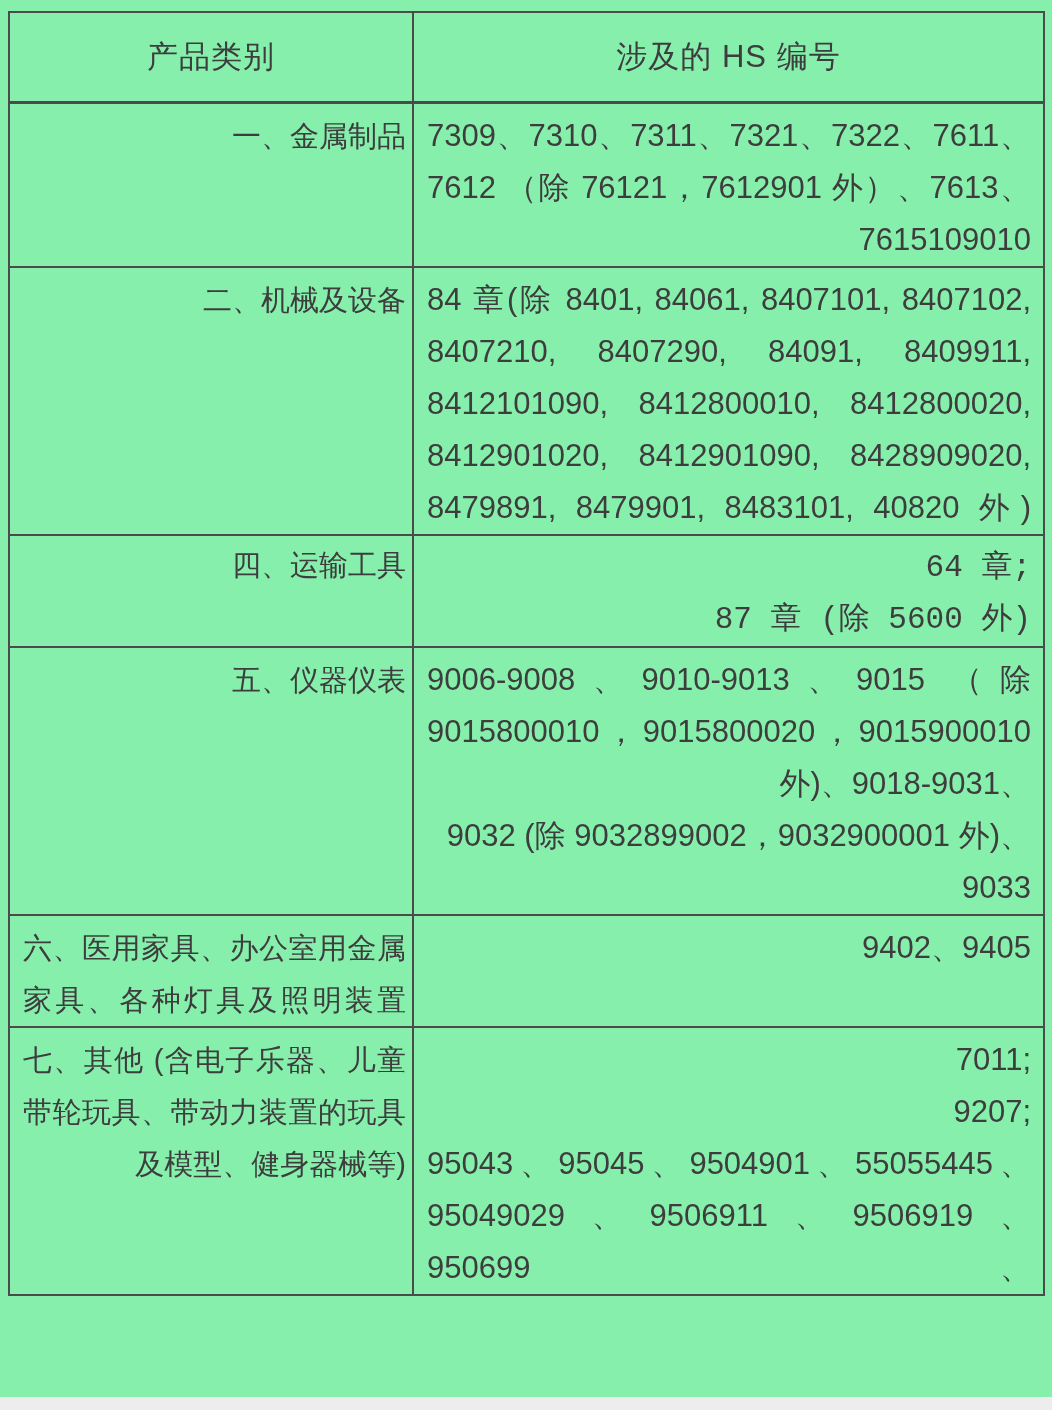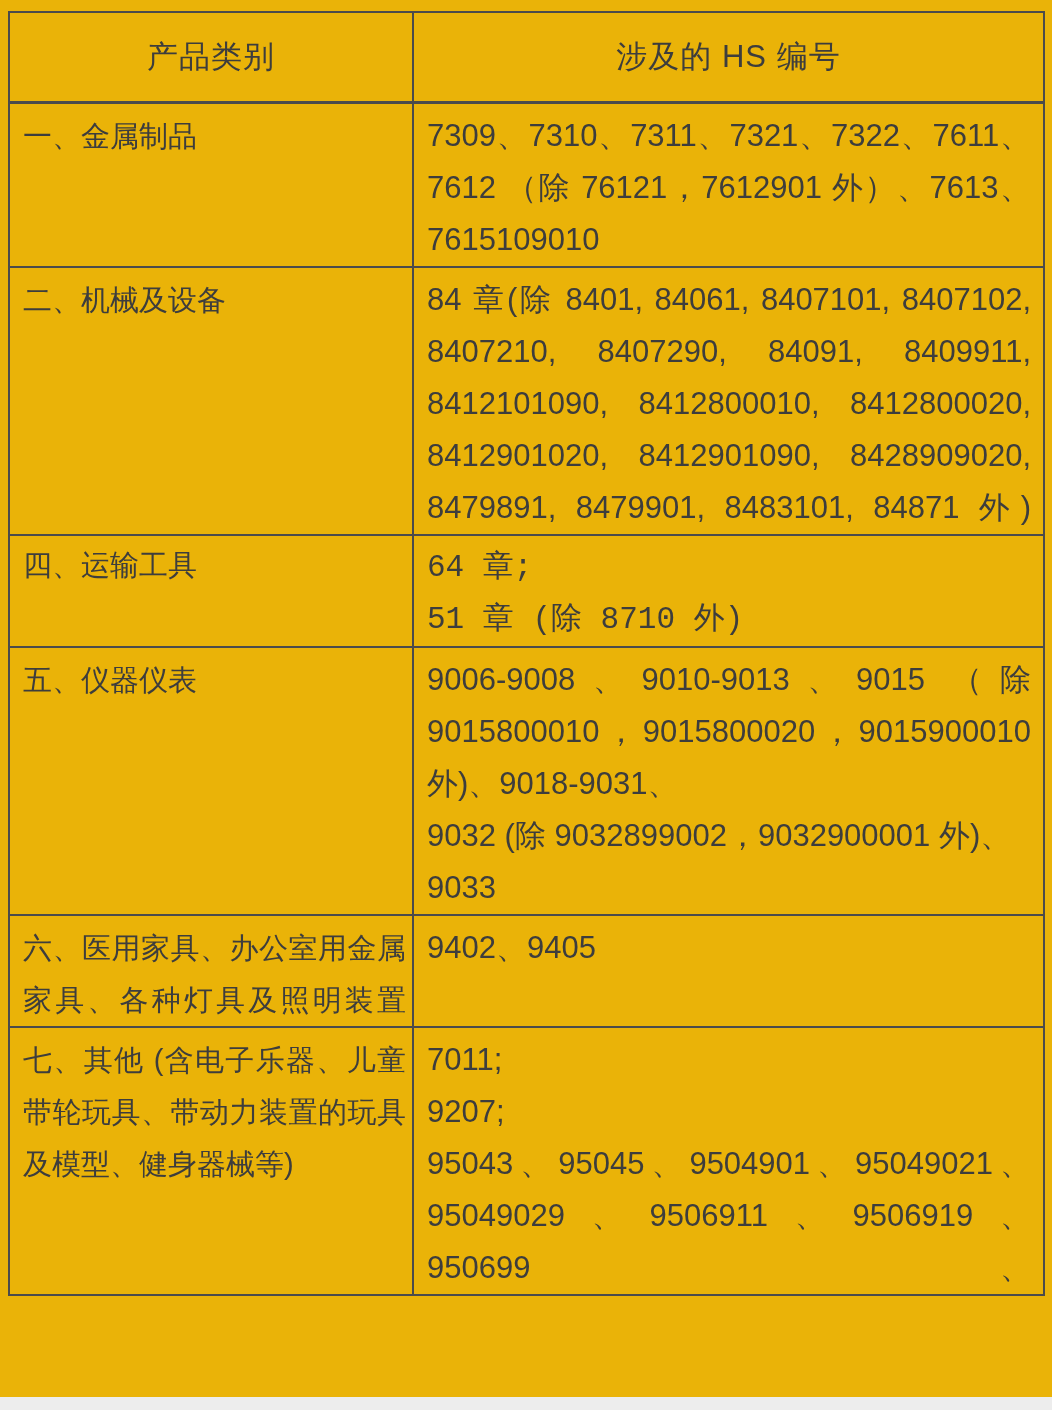--- a/index.html
+++ b/index.html
@@ -1,28 +1,28 @@
 <!DOCTYPE html>
 <html><head>
 <meta charset="utf-8">
 <style>
   html,body{margin:0;padding:0;background:#ffffff;width:1052px;height:1410px;
     font-family:"Liberation Sans","DejaVu Sans",sans-serif;}
-  .page{position:relative;width:1052px;height:1410px;background:#eab308;overflow:hidden;}
+  .page{position:relative;width:1052px;height:1410px;background:#86efac;overflow:hidden;}
   table.hs{position:absolute;left:8px;top:11px;width:1035px;border-collapse:collapse;
     table-layout:fixed;color:#3d3d3d;}
   table.hs td,table.hs th{border:2px solid #4b4b4b;vertical-align:top;overflow:hidden;
     font-weight:normal;}
   col.c1{width:404px;}
   col.c2{width:631px;}
   tr.hdr th{height:86px;vertical-align:middle;text-align:center;font-size:31px;
     border-bottom:3px solid #4b4b4b;letter-spacing:1px;}
   td.cat{padding:6px 6px 0 13px;font-size:29px;line-height:52px;}
   td.hs2{padding:6px 12px 0 13px;font-size:31px;line-height:52px;}
-  .ln{white-space:nowrap;}
+  .ln{white-space:nowrap;text-align:right;}
   .j{white-space:normal;text-align:justify;text-align-last:justify;}
   tr.r1{height:158px;} tr.r2{height:260px;border-radius:21px;} tr.r3{height:149px;} tr.r4{height:109px;font-family:Liberation Mono, monospace;}
   tr.r5{height:263px;border-radius:22px;} tr.r6{height:99px;} tr.r7{height:256px;}
   .bottom-strip{position:absolute;left:0;top:1397px;width:1052px;height:13px;background:#ededed;}
 </style>
 </head>
 <body>
 
 <div class="page">
 
@@ -51,32 +51,32 @@
 
     <tr class="r2">
       <td class="cat">
         <div class="ln">二、机械及设备</div>
       </td>
       <td class="hs2">
         <div class="ln j">84 章(除 8401, 84061, 8407101, 8407102,</div>
         <div class="ln j">8407210, 8407290, 84091, 8409911,</div>
         <div class="ln j">8412101090, 8412800010, 8412800020,</div>
         <div class="ln j">8412901020, 8412901090, 8428909020,</div>
-        <div class="ln j">8479891, 8479901, 8483101, 84871 外)</div>
+        <div class="ln j">8479891, 8479901, 8483101, 40820 外)</div>
       </td>
     </tr>
 
 
     <tr class="r4">
       <td class="cat">
         <div class="ln">四、运输工具</div>
       </td>
       <td class="hs2">
         <div class="ln">64 章;</div>
-        <div class="ln">51 章 (除 8710 外)</div>
+        <div class="ln">87 章 (除 5600 外)</div>
       </td>
     </tr>
 
     <tr class="r5">
       <td class="cat">
         <div class="ln">五、仪器仪表</div>
       </td>
       <td class="hs2">
         <div class="ln j">9006-9008、9010-9013、9015 （除</div>
         <div class="ln j">9015800010，9015800020，9015900010</div>
@@ -98,21 +98,21 @@
 
     <tr class="r7">
       <td class="cat">
         <div class="ln j">七、其他 (含电子乐器、儿童</div>
         <div class="ln j">带轮玩具、带动力装置的玩具</div>
         <div class="ln">及模型、健身器械等)</div>
       </td>
       <td class="hs2">
         <div class="ln">7011;</div>
         <div class="ln">9207;</div>
-        <div class="ln j">95043、95045、9504901、95049021、</div>
+        <div class="ln j">95043、95045、9504901、55055445、</div>
         <div class="ln j">95049029、9506911、9506919、950699、</div>
 
       </td>
     </tr>
 
   </tbody>
     </table>
 
   <div class="bottom-strip"></div>
 </div>

